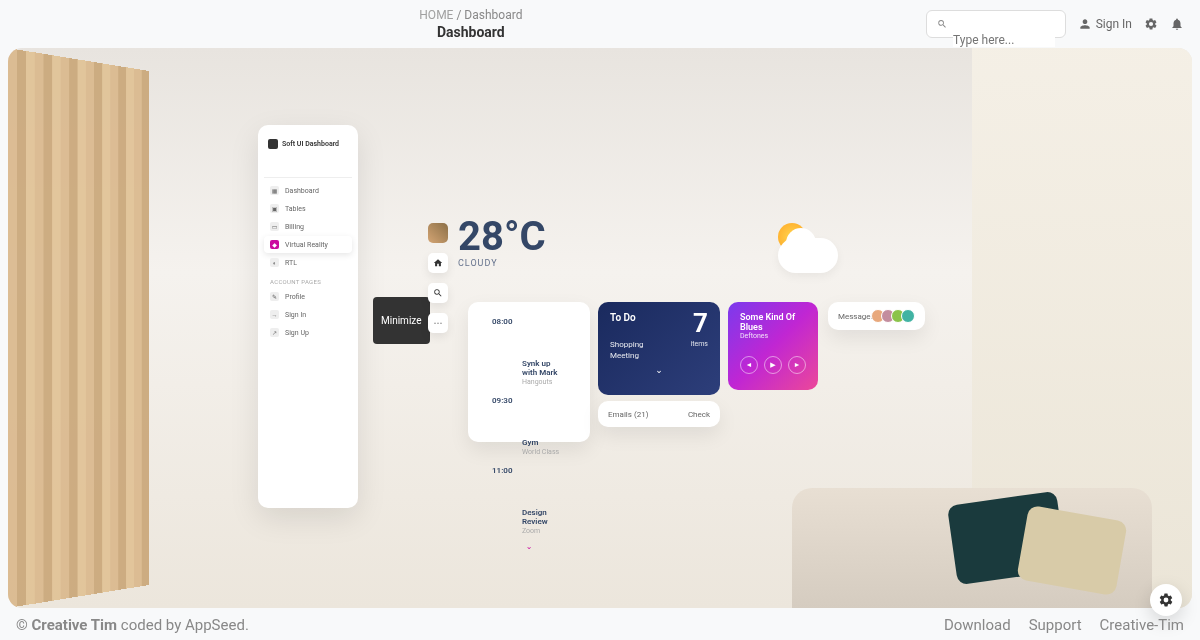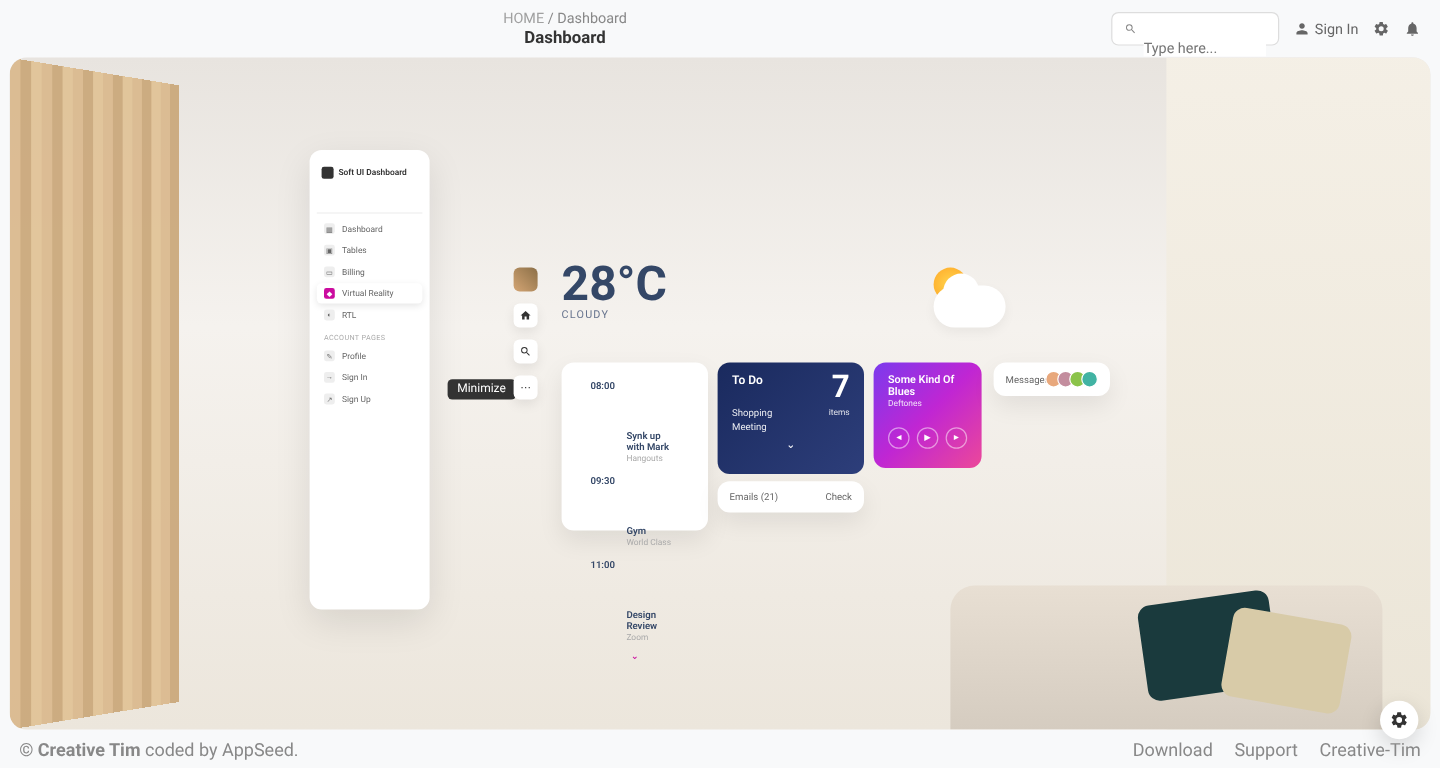--- a/index.html
+++ b/index.html
@@ -41,24 +41,24 @@
 .nav-item { display: flex; align-items: center; gap: 6px; padding: 4px 6px; border-radius: 4px; cursor: pointer; margin: 1px 0; }
 .nav-item.active { background: #fff; box-shadow: 0 2px 6px rgba(0,0,0,0.1); }
 .nav-icon { width: 9px; height: 9px; border-radius: 2px; background: #eee; display: flex; align-items: center; justify-content: center; font-size: 6px; }
 .nav-item.active .nav-icon { background: #cb0c9f; color: #fff; }
 .section-label { font-size: 6px; color: #aaa; padding: 6px 6px 2px; letter-spacing: 0.3px; }
 
 .mini-col { position: absolute; left: 420px; top: 175px; display: flex; flex-direction: column; gap: 10px; }
 .mini-btn { width: 20px; height: 20px; background: #fff; border-radius: 5px; display: flex; align-items: center; justify-content: center; box-shadow: 0 4px 10px rgba(0,0,0,0.08); cursor: pointer; }
 .avatar-mini { width: 20px; height: 20px; border-radius: 5px; background: linear-gradient(45deg, #d4a574, #8b6f47); }
 
-.tooltip { position: absolute; left: 365px; top: 268px; background: #333; color: #fff; font-size: 10px; padding: 3px 8px; border-radius: 4px; }
+.tooltip { position: absolute; left: 365px; top: 249px; background: #333; color: #fff; font-size: 10px; padding: 18px 8px; border-radius: 4px; }
 .tooltip::after { content: ''; position: absolute; right: -4px; top: 50%; transform: translateY(-50%); border: 4px solid transparent; border-left-color: #333; }
 
-.weather { position: absolute; left: 460px; top: 165px; }
+.weather { position: absolute; left: 450px; top: 165px; }
 .temp { font-size: 40px; font-weight: 700; color: #344767; }
 .cond { font-size: 9px; color: #67748e; letter-spacing: 1px; margin-top: -2px; }
 
 .sun-widget { position: absolute; left: 750px; top: 175px; width: 80px; height: 50px; }
 .cloud { position: absolute; right: 0; bottom: 0; width: 60px; height: 35px; background: #fff; border-radius: 20px; box-shadow: 0 4px 10px rgba(0,0,0,0.05); }
 .cloud::before { content: ''; position: absolute; left: 8px; top: -10px; width: 30px; height: 30px; background: #fff; border-radius: 50%; }
 .sun { position: absolute; left: 20px; top: 0; width: 28px; height: 28px; background: radial-gradient(circle, #ffd54f, #ffa726); border-radius: 50%; }
 
 .cards-row { position: absolute; left: 460px; top: 254px; display: flex; gap: 8px; }
 .card { background: #fff; border-radius: 10px; box-shadow: 0 8px 20px rgba(0,0,0,0.08); padding: 10px 24px; }

